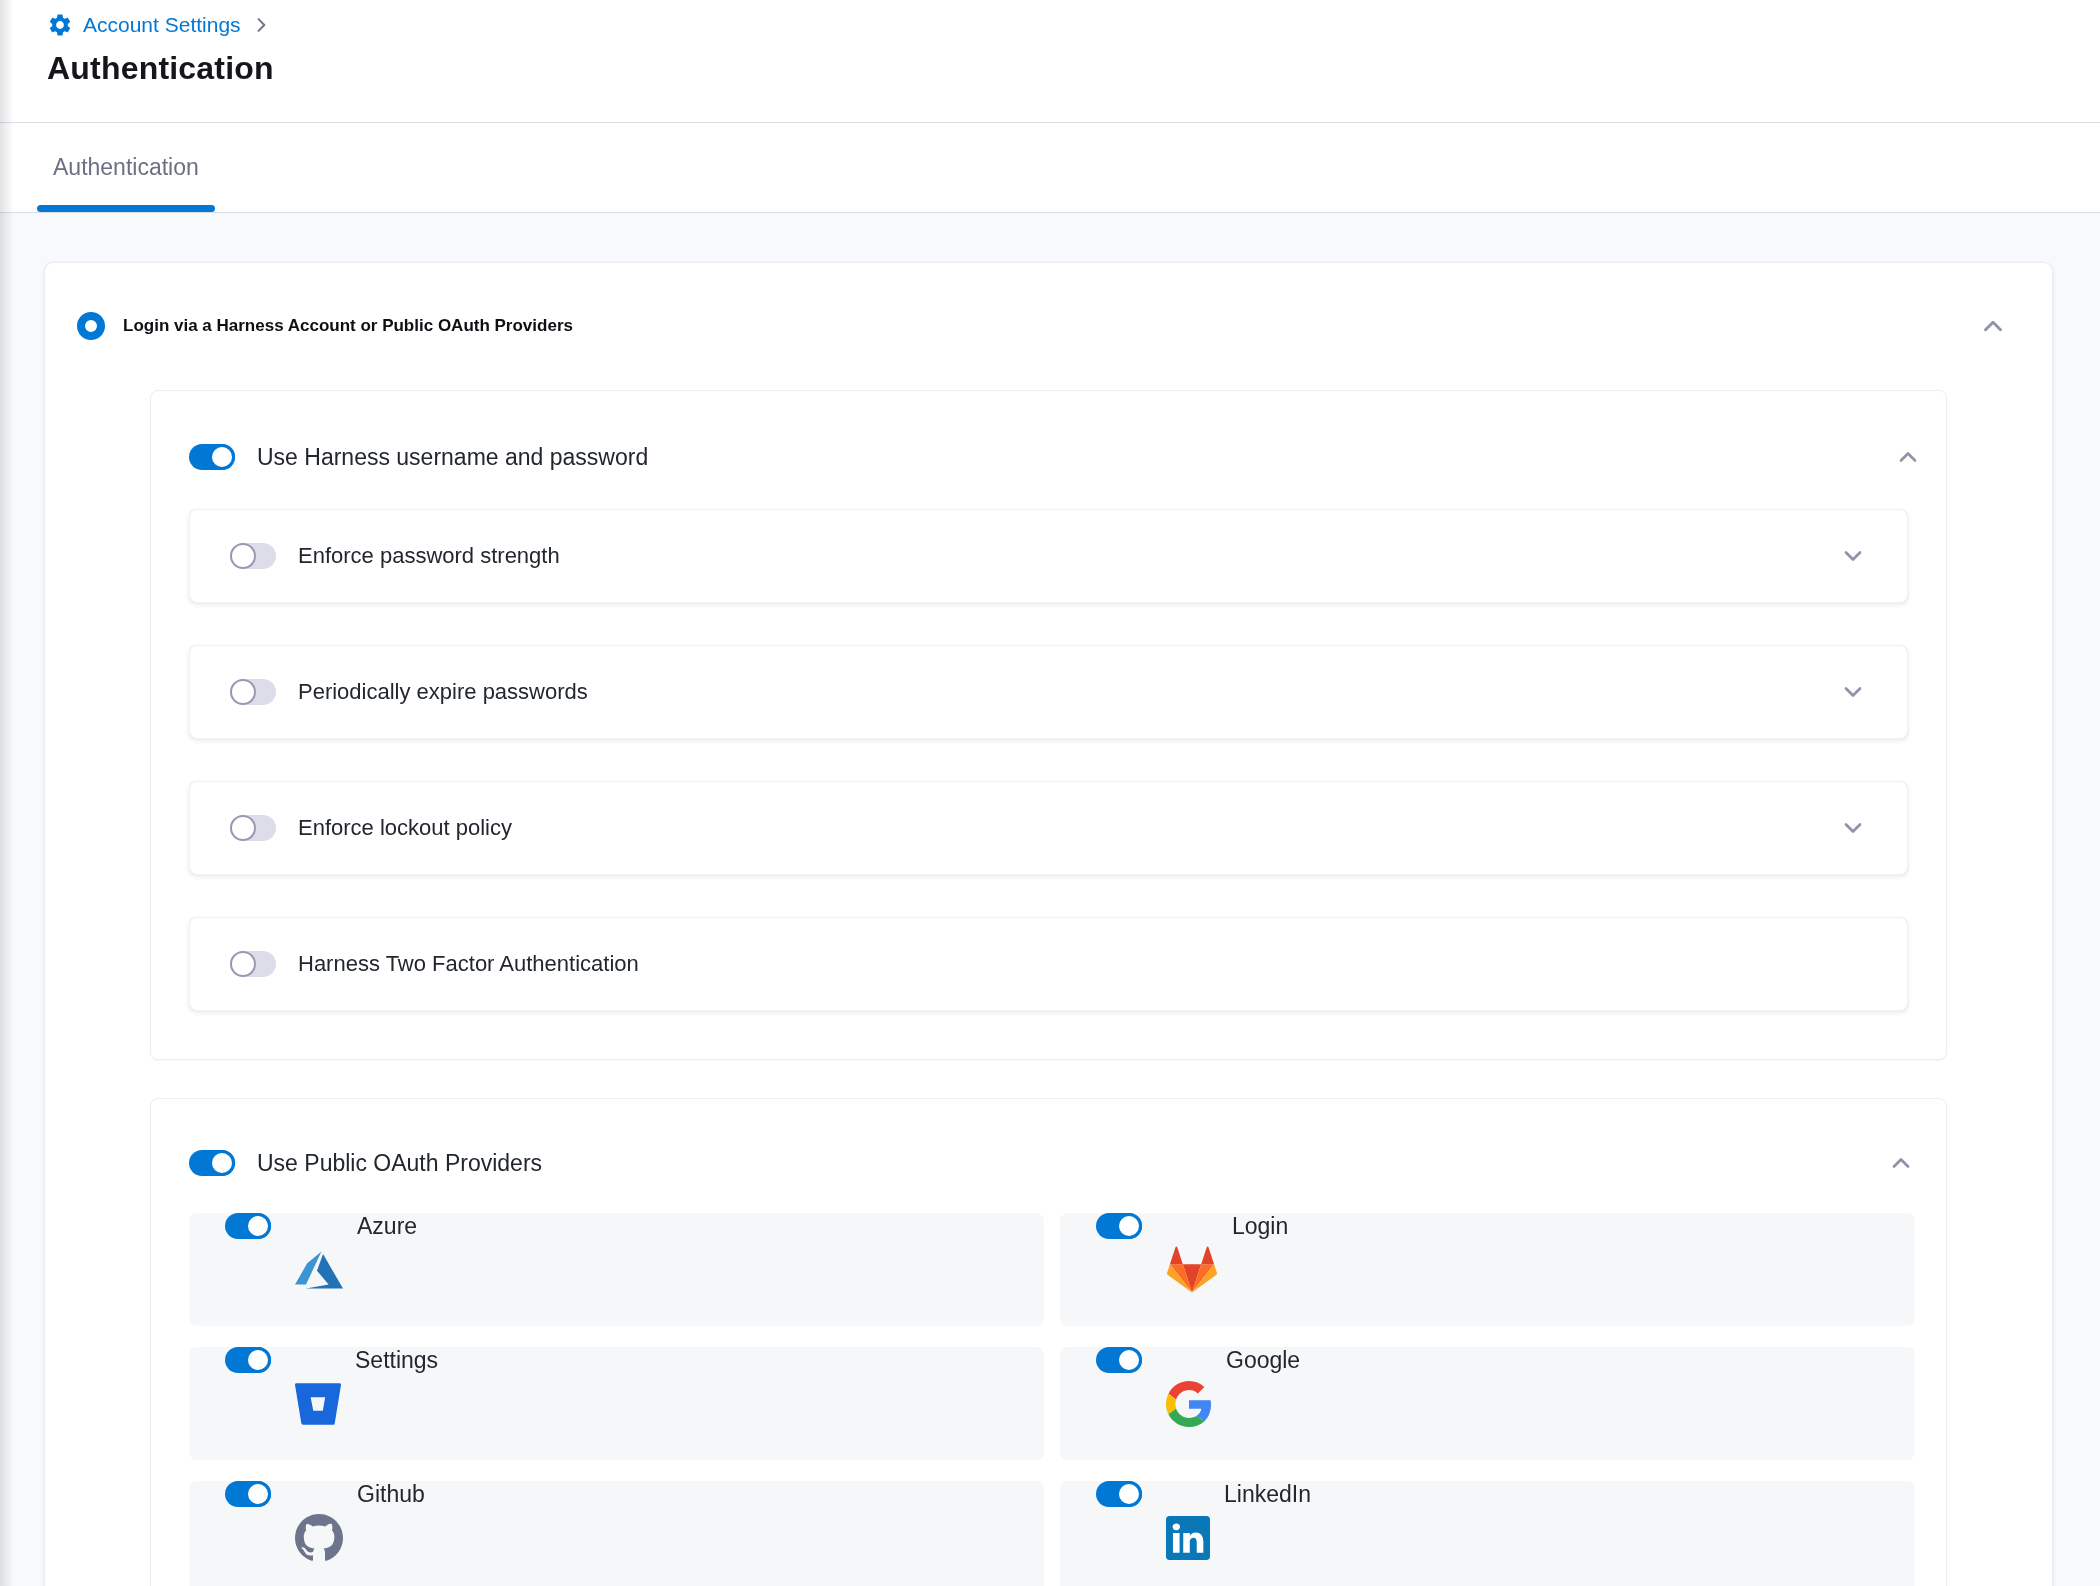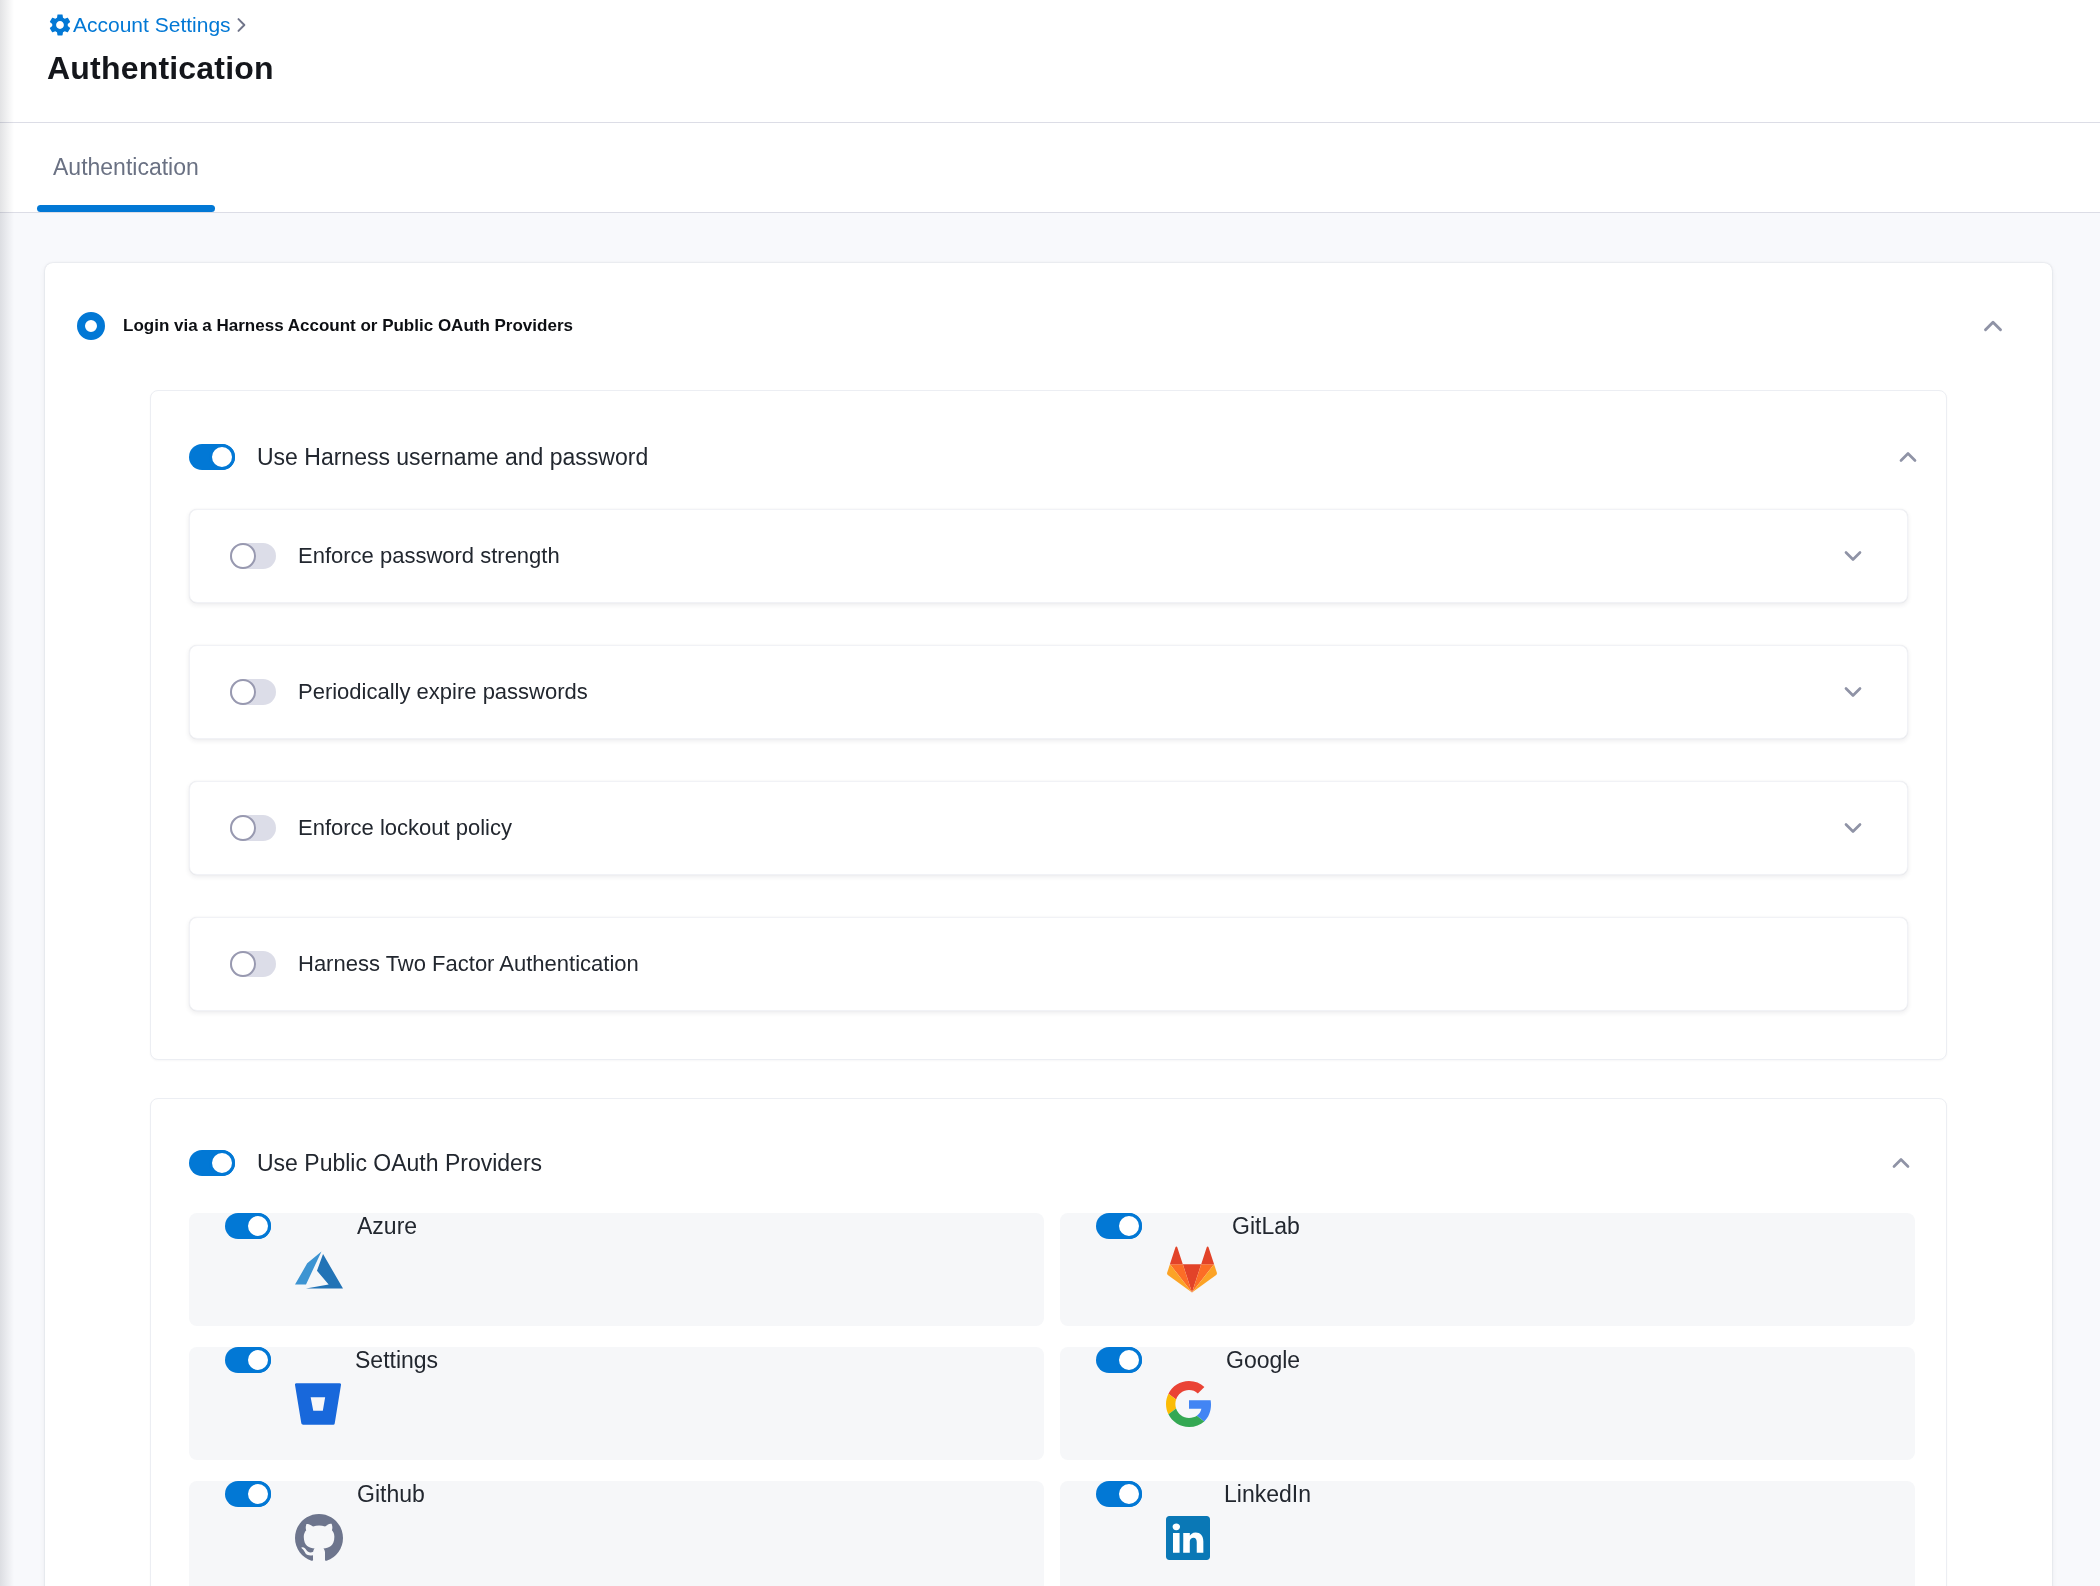--- a/index.html
+++ b/index.html
@@ -9,21 +9,21 @@
     font-family:"Liberation Sans", sans-serif;
     -webkit-font-smoothing:antialiased;
   }
   .left-shade{position:absolute;left:0;top:0;width:14px;height:100%;
     background:linear-gradient(90deg, rgba(33,37,51,.13), rgba(33,37,51,0));
     z-index:50;pointer-events:none}
 
   
   .page-header{height:123px;box-sizing:border-box;border-bottom:1px solid #dcdde6;
     padding:10px 0 0 47px;background:#fff}
-  .breadcrumb{display:flex;align-items:center;height:30px}
+  .breadcrumb{display:flex;align-items:center;gap:10px;height:30px}
   .breadcrumb a{color:#0278d5;text-decoration:none;font-size:21px;font-weight:500;cursor:pointer}
   .crumb-sep{display:flex;align-items:center}
   .page-title{font-size:32px;font-weight:700;color:#14161b;margin-top:10px;letter-spacing:.2px}
 
   
   .tabbar{height:90px;box-sizing:border-box;border-bottom:1px solid #dcdde6;background:#fff;
     display:flex;align-items:stretch;padding-left:37px}
   .tab{position:relative;display:flex;align-items:center;padding:0 16px;cursor:pointer}
   .tab .tab-label{font-size:23px;color:#6a7183}
   .tab.active::after{content:"";position:absolute;left:0;right:0;bottom:0;height:7px;
@@ -218,21 +218,21 @@
             <svg width="52" height="50" viewBox="0 0 36 36">
                 <path fill="#e24329" d="M18 34.2 11.38 13.82h13.24z"></path>
                 <path fill="#fc6d26" d="M18 34.2 11.38 13.82H2.1z"></path>
                 <path fill="#fca326" d="M2.1 13.82.09 20.02c-.18.56.02 1.18.5 1.53L18 34.2z"></path>
                 <path fill="#e24329" d="M2.1 13.82h9.28L7.39 1.55c-.2-.63-1.09-.63-1.29 0z"></path>
                 <path fill="#fc6d26" d="m18 34.2 6.62-20.38h9.28z"></path>
                 <path fill="#fca326" d="m33.9 13.82 2.01 6.2c.18.56-.02 1.18-.5 1.53L18 34.2z"></path>
                 <path fill="#e24329" d="M33.9 13.82h-9.28l3.99-12.27c.2-.63 1.09-.63 1.29 0z"></path>
               </svg>
           </span>
-          <span class="p-label">GitLab</span>
+          <span class="p-label">Login</span>
         </div>
 
         <div class="tile">
           <span class="switch on">
               <span class="knob"></span>
             </span>
           <span class="p-icon">
             <svg width="46" height="46" viewBox="0 0 24 24">
                 <path fill="#1868db" d="M.778 1.213a.768.768 0 0 0-.768.892l3.263 19.81c.084.5.515.868 1.022.873H19.95a.772.772 0 0 0 .77-.646l3.27-20.03a.768.768 0 0 0-.768-.891zM14.52 15.53H9.522L8.17 8.466h7.561z"></path>
               </svg>

